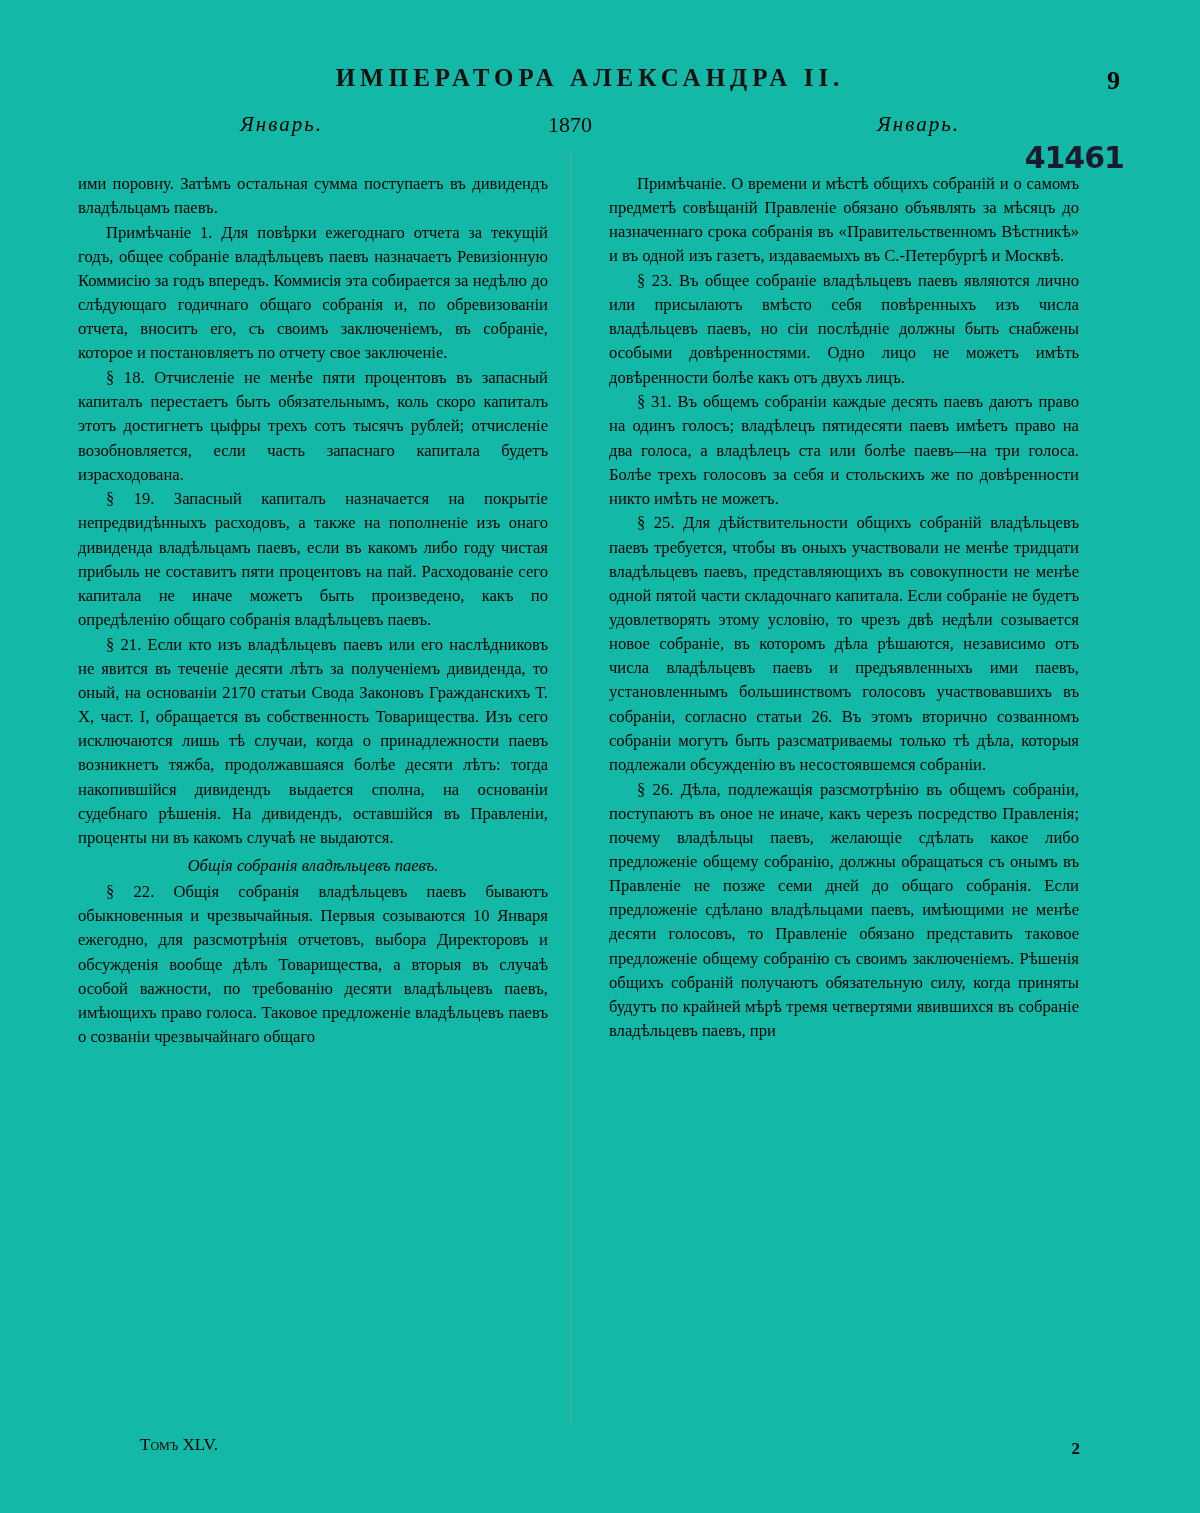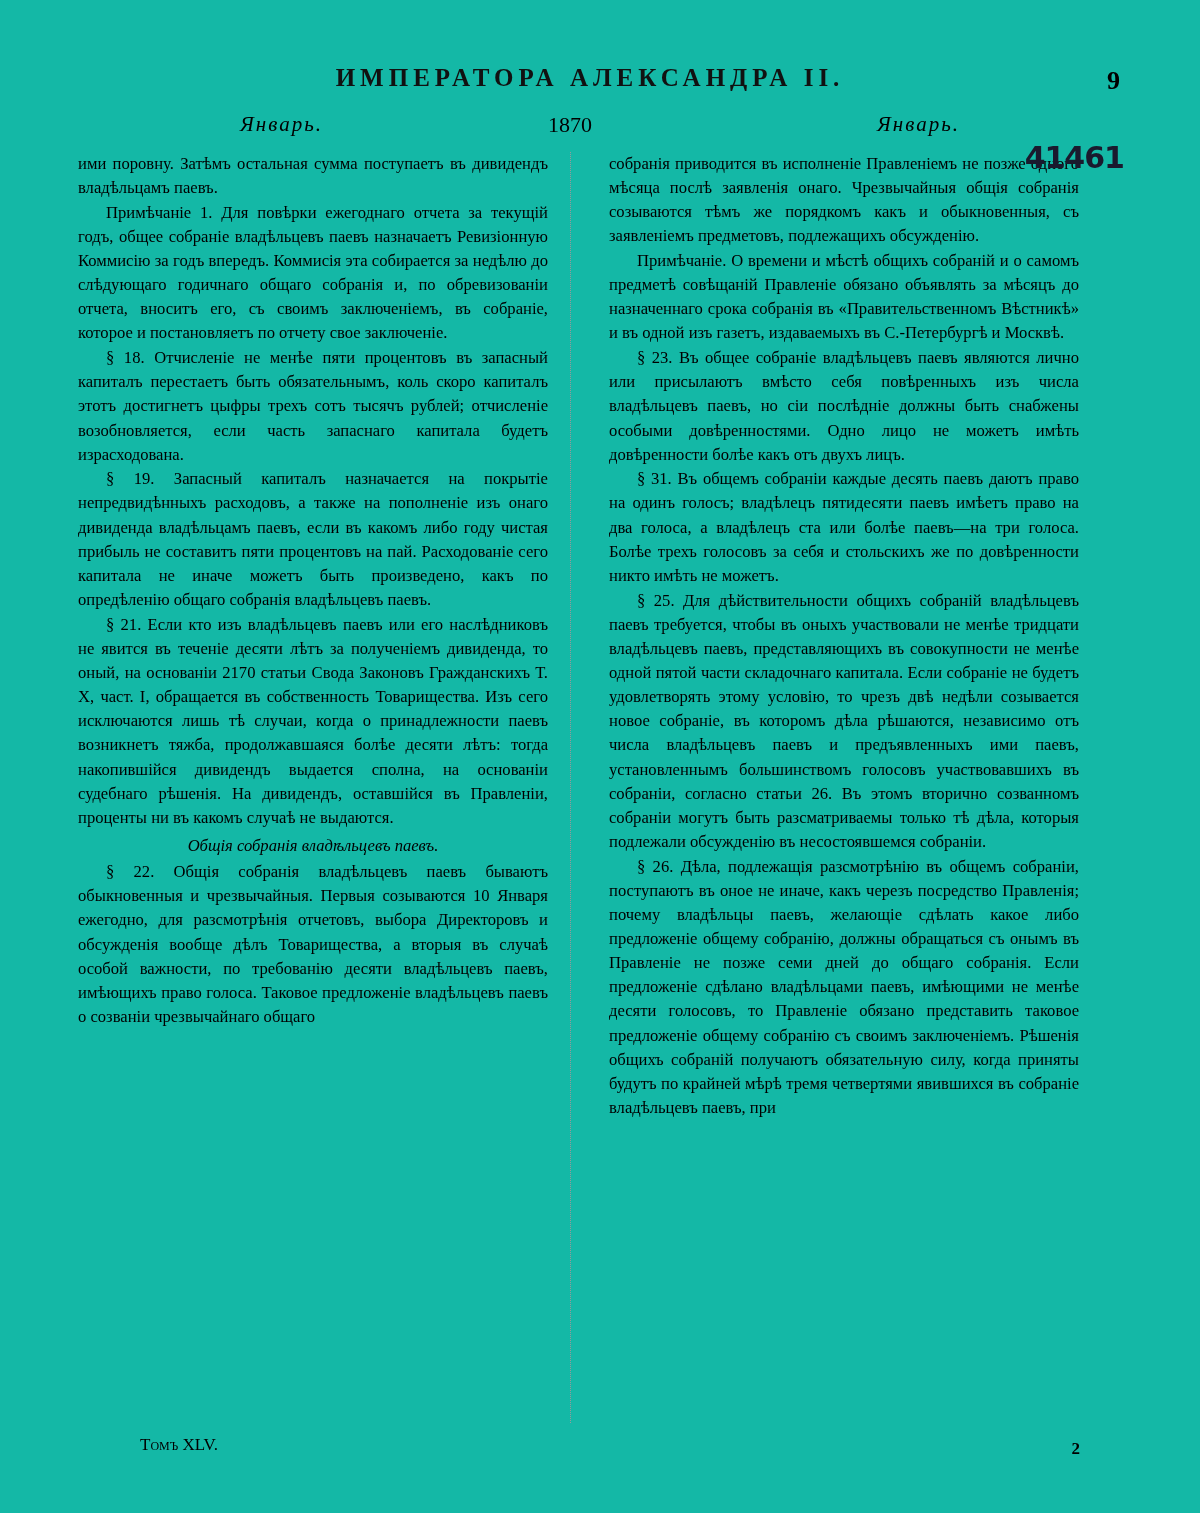--- a/index.html
+++ b/index.html
@@ -85,20 +85,21 @@
     display: flex;
     gap: 0px;
   }
   .col {
     width: 470px;
     font-size: 16.6px;
     line-height: 1.455;
     text-align: justify;
     text-justify: inter-word;
     hyphens: manual;
+    margin-top: 20px;
   }
   .col.left-col { padding-right: 14px; }
   .col.right-col { padding-left: 30px; }
   .divider {
     width: 0px;
     border-left: 1px dotted #999;
     margin: 0 8px;
   }
   p {
     margin: 0 0 0.5px 0;
@@ -153,21 +154,20 @@
       <p>§ 18. Отчисленіе не менѣе пяти процентовъ въ запасный капиталъ перестаетъ быть обязательнымъ, коль скоро капиталъ этотъ достигнетъ цыфры трехъ сотъ тысячъ рублей; отчисленіе возобновляется, если часть запаснаго капитала будетъ израсходована.</p>
       <p>§ 19. Запасный капиталъ назначается на покрытіе непредвидѣнныхъ расходовъ, а также на пополненіе изъ онаго дивиденда владѣльцамъ паевъ, если въ какомъ либо году чистая прибыль не составитъ пяти процентовъ на пай. Расходованіе сего капитала не иначе можетъ быть произведено, какъ по опредѣленію общаго собранія владѣльцевъ паевъ.</p>
       <p>§ 21. Если кто изъ владѣльцевъ паевъ или его наслѣдниковъ не явится въ теченіе десяти лѣтъ за полученіемъ дивиденда, то оный, на основаніи 2170 статьи Свода Законовъ Гражданскихъ Т. X, част. I, обращается въ собственность Товарищества. Изъ сего исключаются лишь тѣ случаи, когда о принадлежности паевъ возникнетъ тяжба, продолжавшаяся болѣе десяти лѣтъ: тогда накопившійся дивидендъ выдается сполна, на основаніи судебнаго рѣшенія. На дивидендъ, оставшійся въ Правленіи, проценты ни въ какомъ случаѣ не выдаются.</p>
       <p class="center-head">Общія собранія владѣльцевъ паевъ.</p>
       <p>§ 22. Общія собранія владѣльцевъ паевъ бываютъ обыкновенныя и чрезвычайныя. Первыя созываются 10 Января ежегодно, для разсмотрѣнія отчетовъ, выбора Директоровъ и обсужденія вообще дѣлъ Товарищества, а вторыя въ случаѣ особой важности, по требованію десяти владѣльцевъ паевъ, имѣющихъ право голоса. Таковое предложеніе владѣльцевъ паевъ о созваніи чрезвычайнаго общаго</p>
     </div>
 
     <div class="divider"></div>
 
     <div class="col right-col">
-      <p class="noindent">собранія приводится въ исполненіе Правленіемъ не позже одного мѣсяца послѣ заявленія онаго. Чрезвычайныя общія собранія созываются тѣмъ же порядкомъ какъ и обыкновенныя, съ заявленіемъ предметовъ, подлежащихъ обсужденію.</p>
       <p>Примѣчаніе. О времени и мѣстѣ общихъ собраній и о самомъ предметѣ совѣщаній Правленіе обязано объявлять за мѣсяцъ до назначеннаго срока собранія въ «Правительственномъ Вѣстникѣ» и въ одной изъ газетъ, издаваемыхъ въ С.-Петербургѣ и Москвѣ.</p>
       <p>§ 23. Въ общее собраніе владѣльцевъ паевъ являются лично или присылаютъ вмѣсто себя повѣренныхъ изъ числа владѣльцевъ паевъ, но сіи послѣдніе должны быть снабжены особыми довѣренностями. Одно лицо не можетъ имѣть довѣренности болѣе какъ отъ двухъ лицъ.</p>
       <p>§ 31. Въ общемъ собраніи каждые десять паевъ даютъ право на одинъ голосъ; владѣлецъ пятидесяти паевъ имѣетъ право на два голоса, а владѣлецъ ста или болѣе паевъ—на три голоса. Болѣе трехъ голосовъ за себя и стольскихъ же по довѣренности никто имѣть не можетъ.</p>
       <p>§ 25. Для дѣйствительности общихъ собраній владѣльцевъ паевъ требуется, чтобы въ оныхъ участвовали не менѣе тридцати владѣльцевъ паевъ, представляющихъ въ совокупности не менѣе одной пятой части складочнаго капитала. Если собраніе не будетъ удовлетворять этому условію, то чрезъ двѣ недѣли созывается новое собраніе, въ которомъ дѣла рѣшаются, независимо отъ числа владѣльцевъ паевъ и предъявленныхъ ими паевъ, установленнымъ большинствомъ голосовъ участвовавшихъ въ собраніи, согласно статьи 26. Въ этомъ вторично созванномъ собраніи могутъ быть разсматриваемы только тѣ дѣла, которыя подлежали обсужденію въ несостоявшемся собраніи.</p>
       <p>§ 26. Дѣла, подлежащія разсмотрѣнію въ общемъ собраніи, поступаютъ въ оное не иначе, какъ черезъ посредство Правленія; почему владѣльцы паевъ, желающіе сдѣлать какое либо предложеніе общему собранію, должны обращаться съ онымъ въ Правленіе не позже семи дней до общаго собранія. Если предложеніе сдѣлано владѣльцами паевъ, имѣющими не менѣе десяти голосовъ, то Правленіе обязано представить таковое предложеніе общему собранію съ своимъ заключеніемъ. Рѣшенія общихъ собраній получаютъ обязательную силу, когда приняты будутъ по крайней мѣрѣ тремя четвертями явившихся въ собраніе владѣльцевъ паевъ, при</p>
     </div>
 
   </div>
 
   <div class="footer-left">Томъ XLV.</div>

